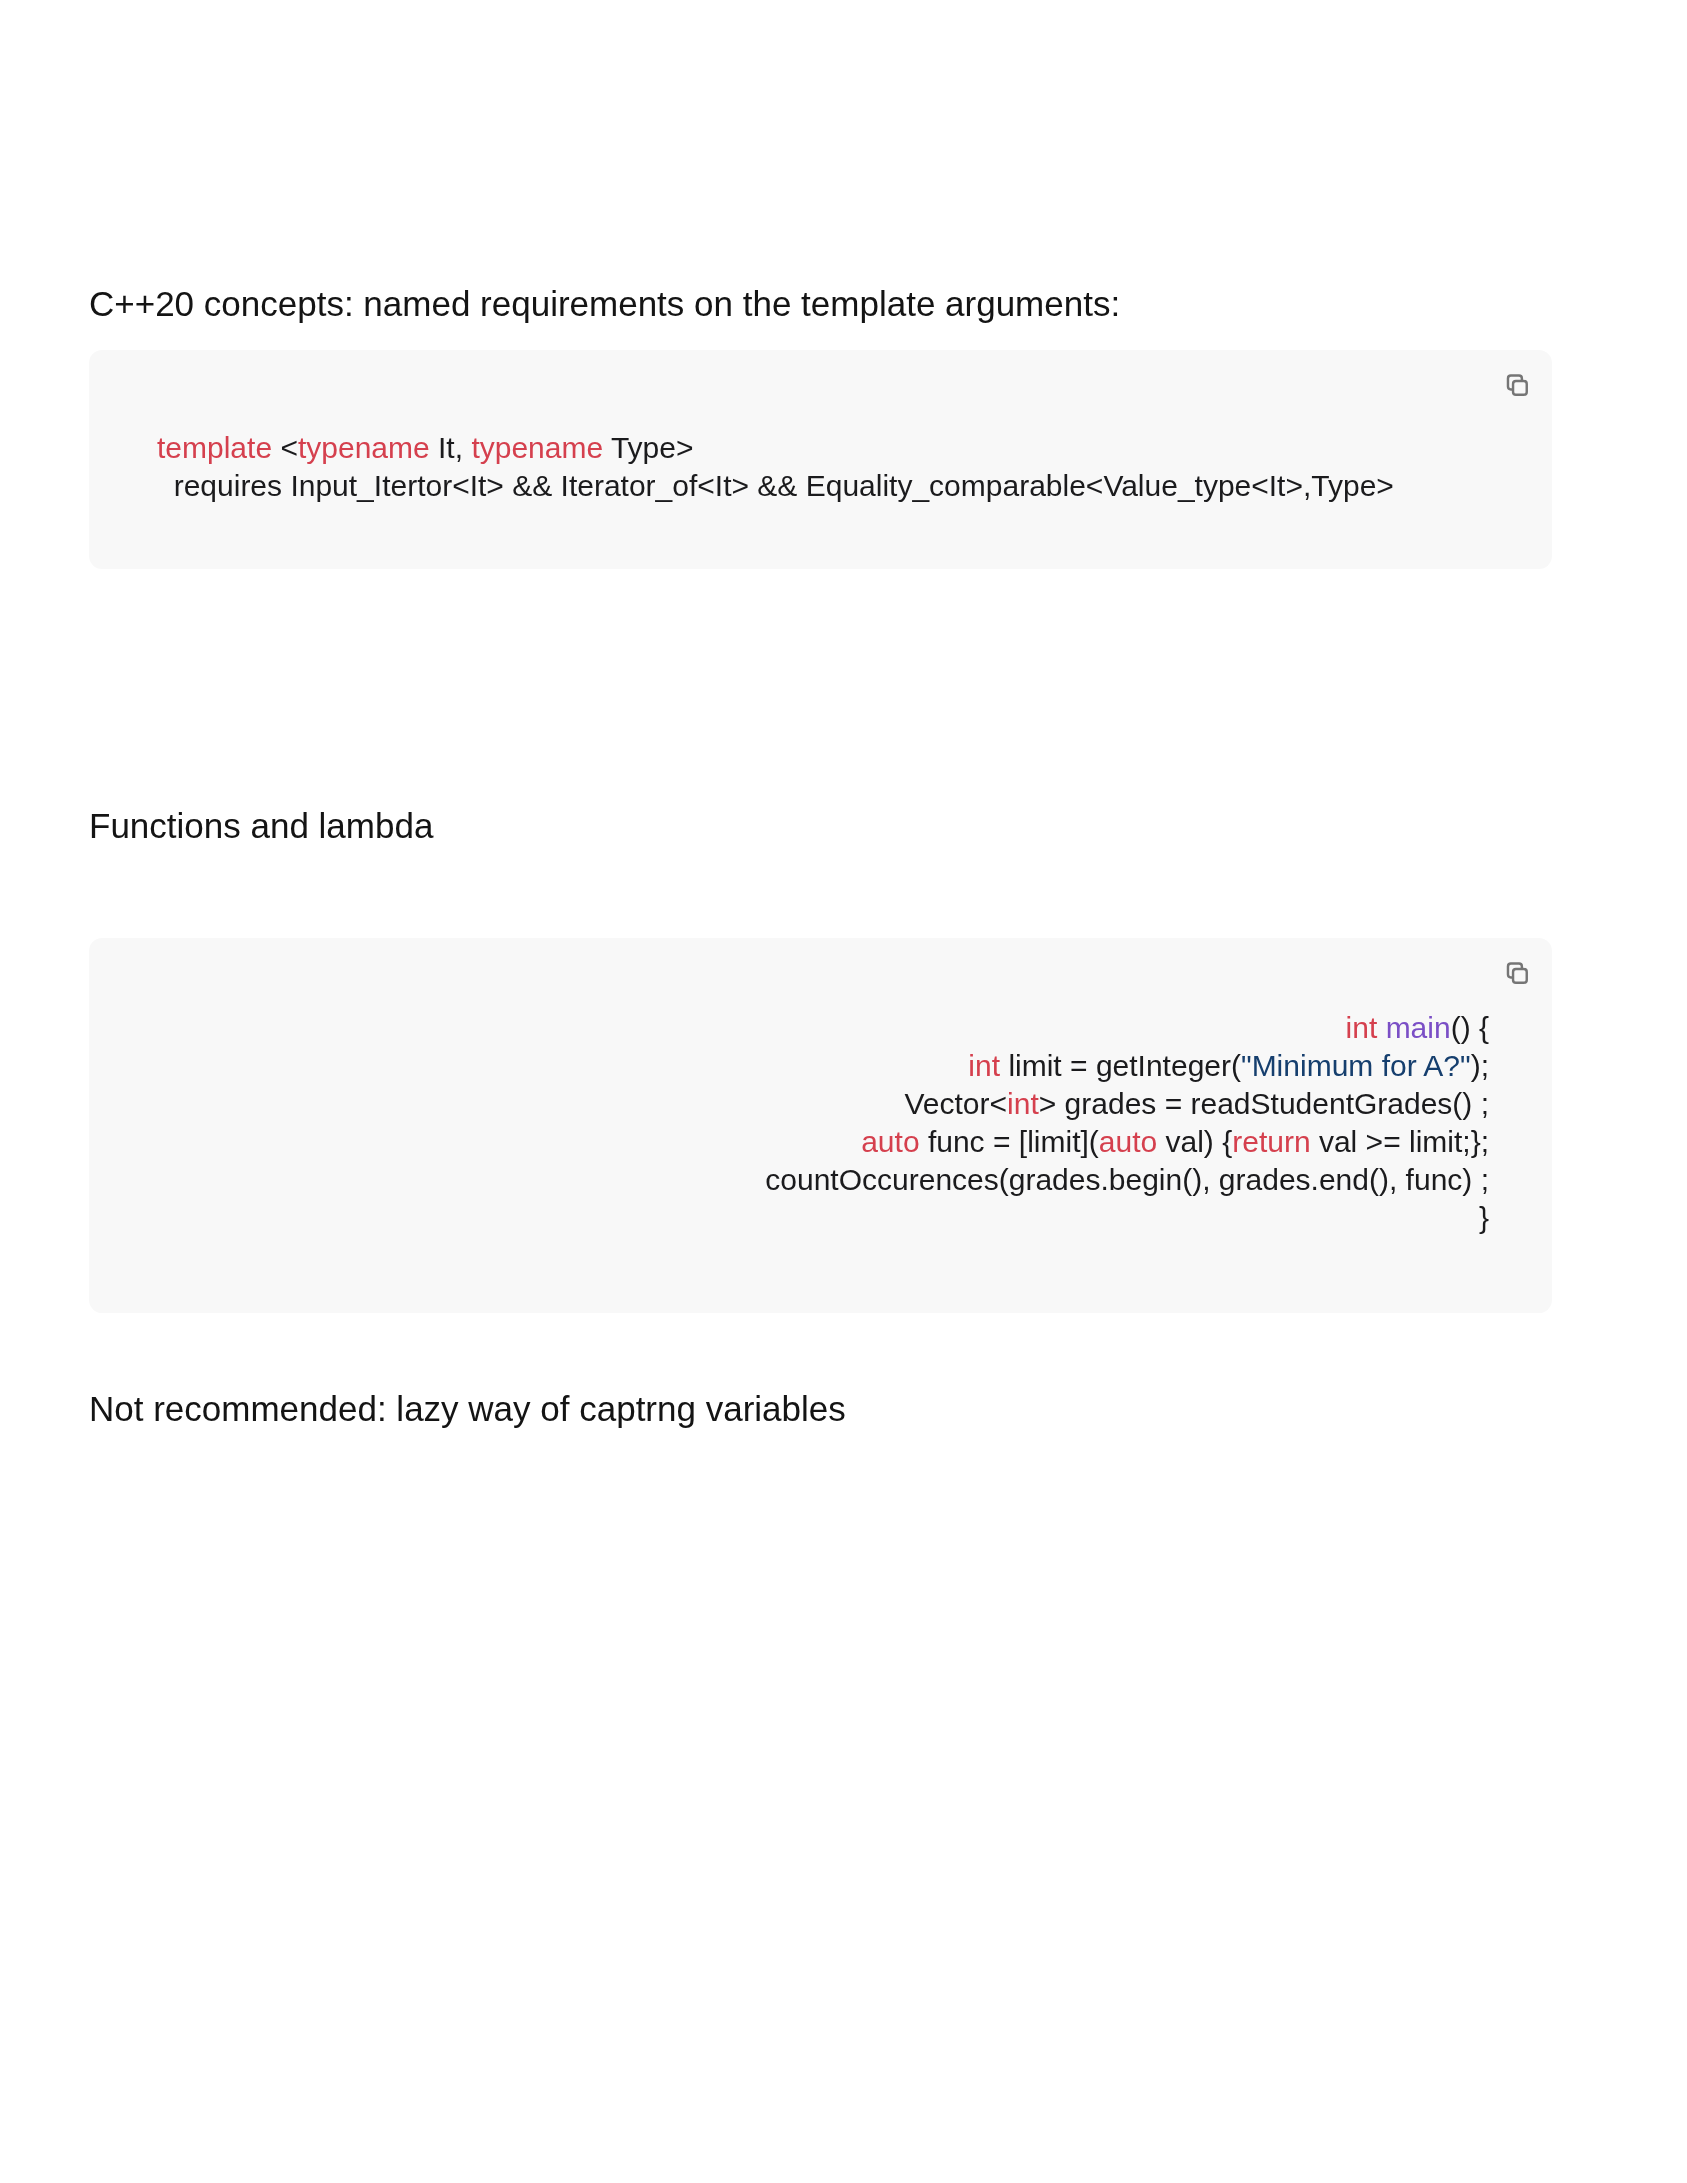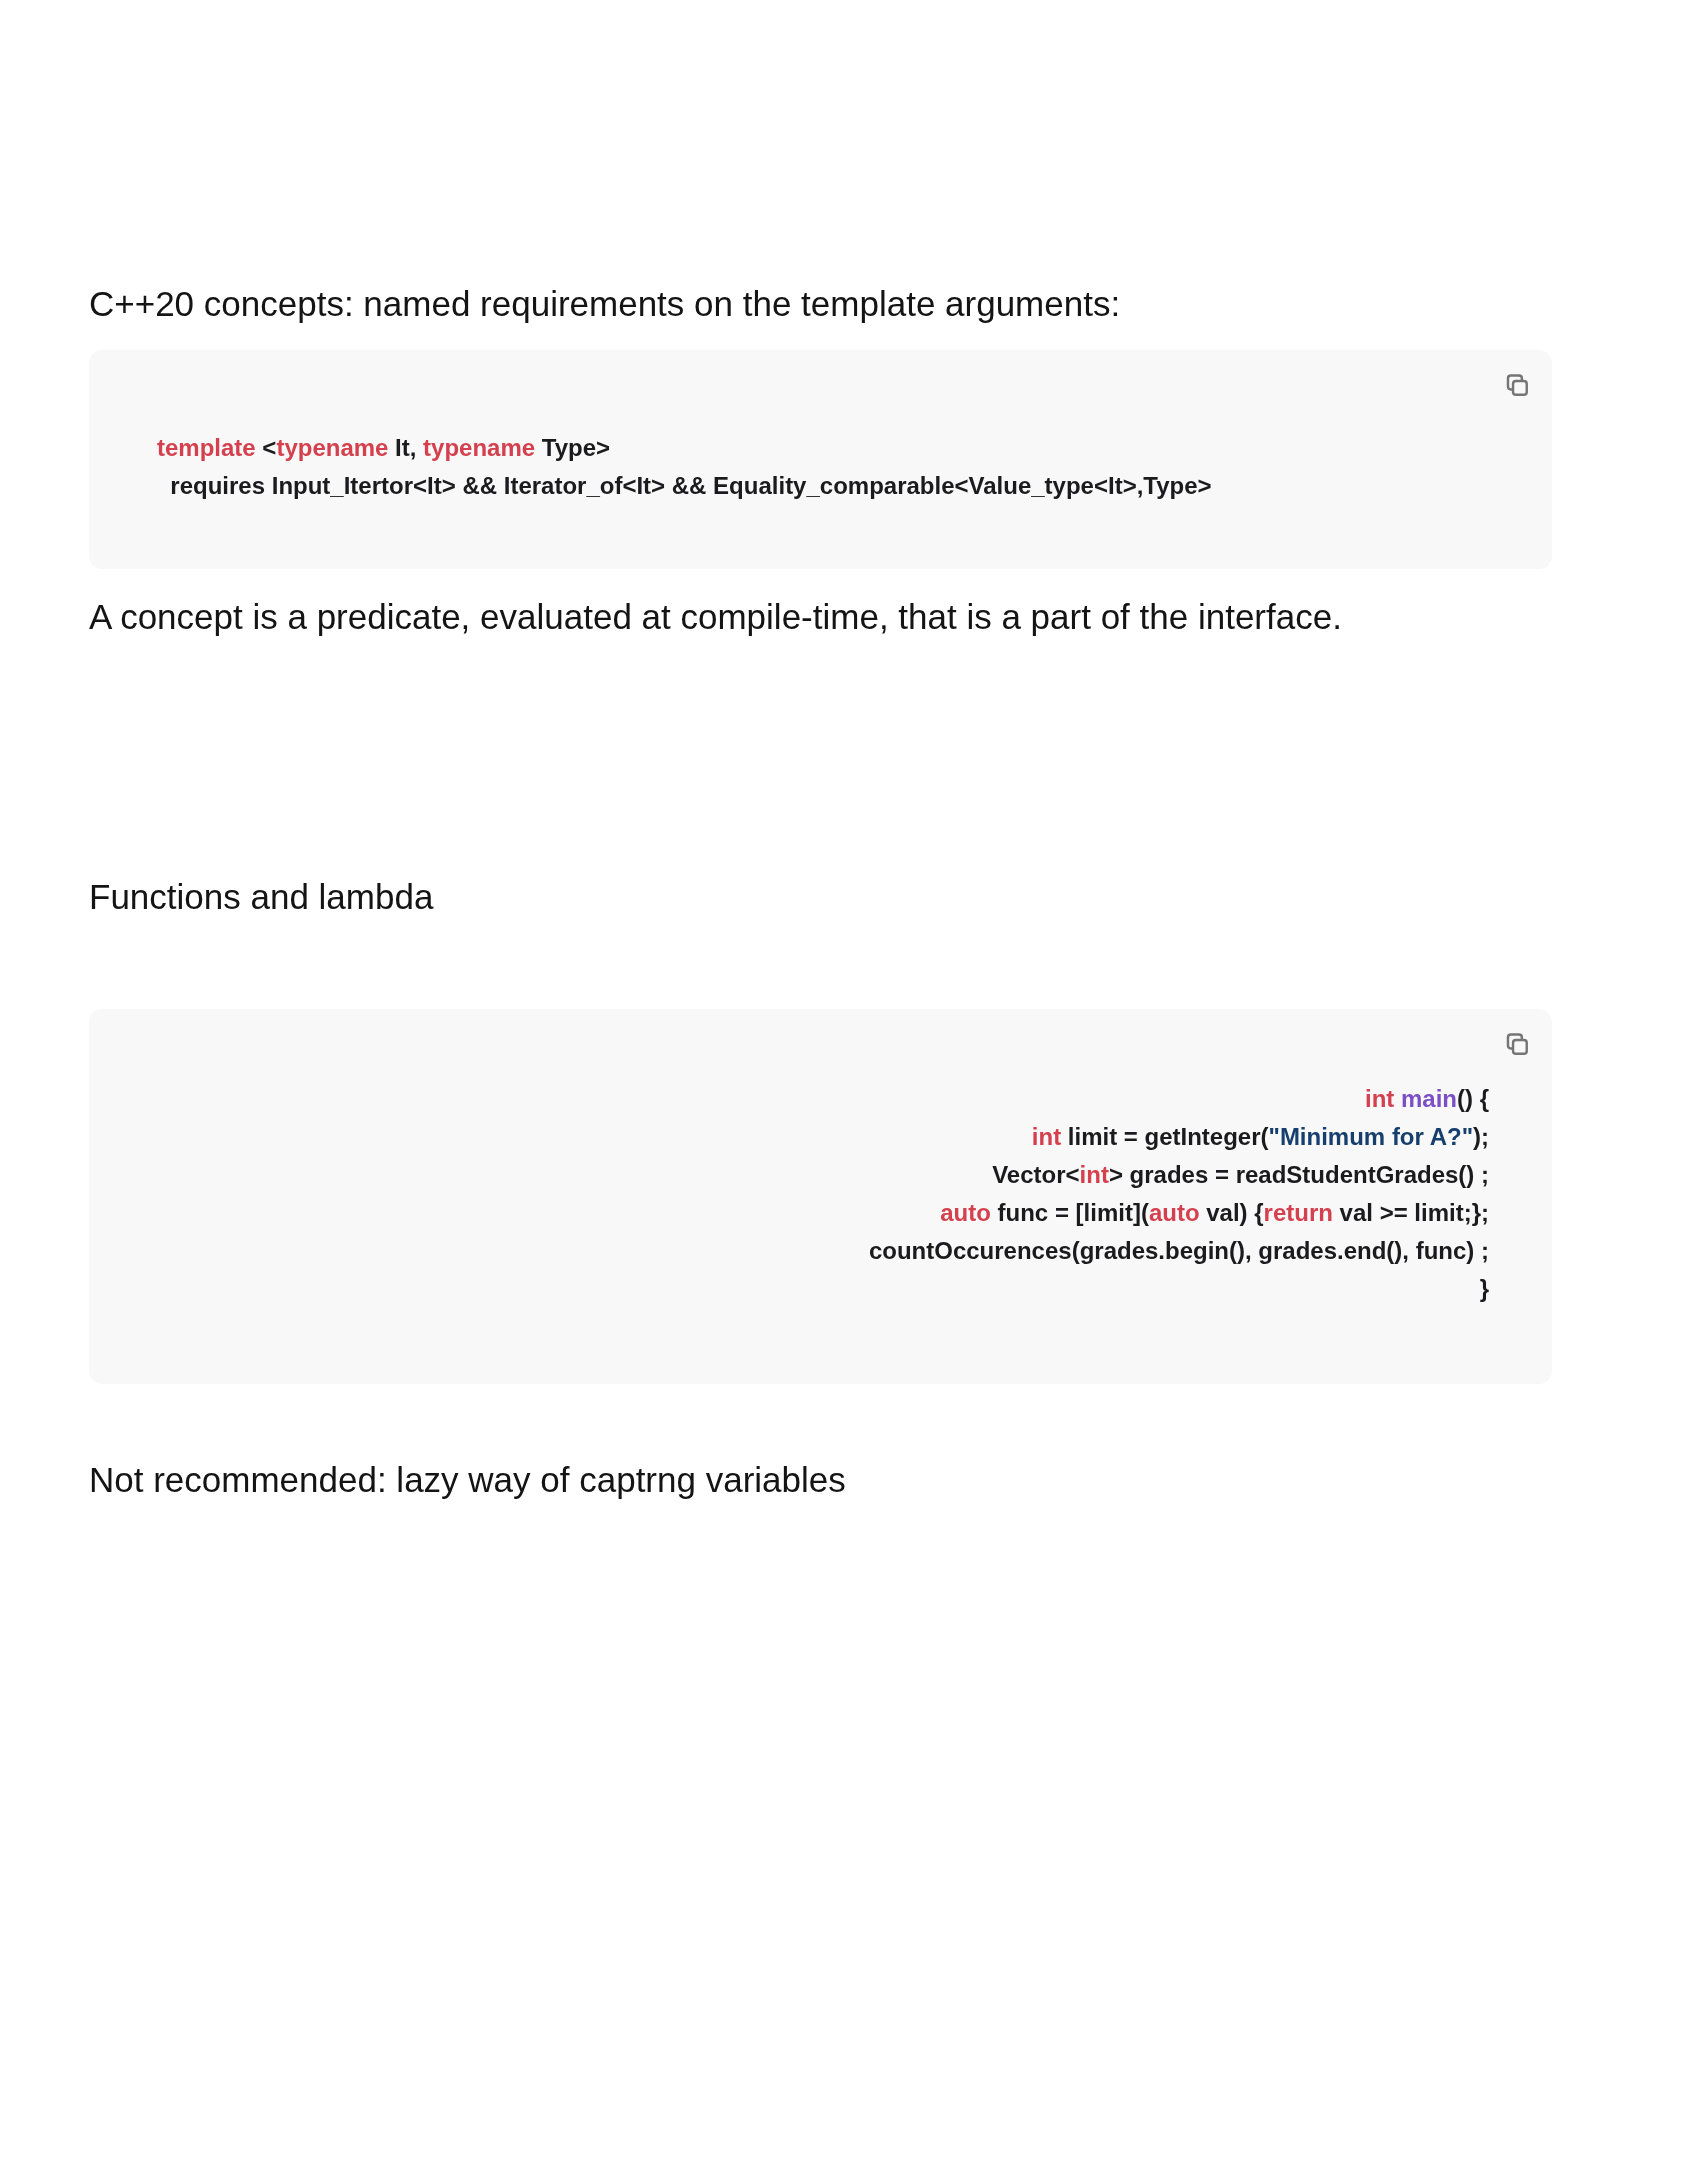--- a/index.html
+++ b/index.html
@@ -32,24 +32,23 @@
     background: var(--code-background, #f8f8f8);
     border-radius: 13.2px;
     box-sizing: border-box;
   }
   .code-block-1 { margin-top: 22.5px; }
   .code-block-2 { margin-top: 89px; text-align: right; }
 
   .code-content {
     margin: 0;
     font-family: "Liberation Sans", "DejaVu Sans", sans-serif;
-    font-size: 24px;
+    font-size: 30px;
     line-height: 38px;
     color: var(--code-plain, #1b1b1d);
-    font-weight: bold;
   }
   .code-block-1 .code-content { padding: 79px 63px 64px 68px; }
   .code-block-2 .code-content { padding: 71px 63px 76px 68px; }
 
   .code-line { white-space: pre; }
   .tok-plain    { color: var(--code-plain, #1b1b1d); }
   .tok-keyword  { color: var(--keyword, #d5404e); }
   .tok-function { color: var(--function, #7b4fc6); }
   .tok-string   { color: var(--string, #163f6e); }
 
@@ -75,21 +74,20 @@
     <div class="code-block code-block-1">
       <button class="copy-button" title="">
         <svg viewBox="0 0 24 24">
           <rect x="3.6" y="3.2" width="12.6" height="12.6" rx="2.6" fill="none" stroke="#757575" stroke-width="2.2" class="copy-back"></rect>
           <rect x="8.2" y="8.2" width="12.4" height="12.4" rx="2.6" fill="#f8f8f8" stroke="#757575" stroke-width="2.2" class="copy-front"></rect>
         </svg>
       </button>
       <pre class="code-content"><div class="code-line"><span class="tok-keyword">template</span><span class="tok-plain"> &lt;</span><span class="tok-keyword">typename</span><span class="tok-plain"> It, </span><span class="tok-keyword">typename</span><span class="tok-plain"> Type&gt;</span></div><div class="code-line"><span class="tok-plain">  requires Input_Itertor&lt;It&gt; &amp;&amp; Iterator_of&lt;It&gt; &amp;&amp; Equality_comparable&lt;Value_type&lt;It&gt;,Type&gt;</span></div></pre>
     </div>
 
-    <div class="text-line para-concept">A concept is a predicate, evaluated at compile-time, that is a part of the interface.</div>
 
     <div class="text-line heading-functions">Functions and lambda</div>
 
 
 
     <div class="code-block code-block-2">
       <button class="copy-button" title="">
         <svg viewBox="0 0 24 24">
           <rect x="3.6" y="3.2" width="12.6" height="12.6" rx="2.6" fill="none" stroke="#757575" stroke-width="2.2" class="copy-back"></rect>
           <rect x="8.2" y="8.2" width="12.4" height="12.4" rx="2.6" fill="#f8f8f8" stroke="#757575" stroke-width="2.2" class="copy-front"></rect>

